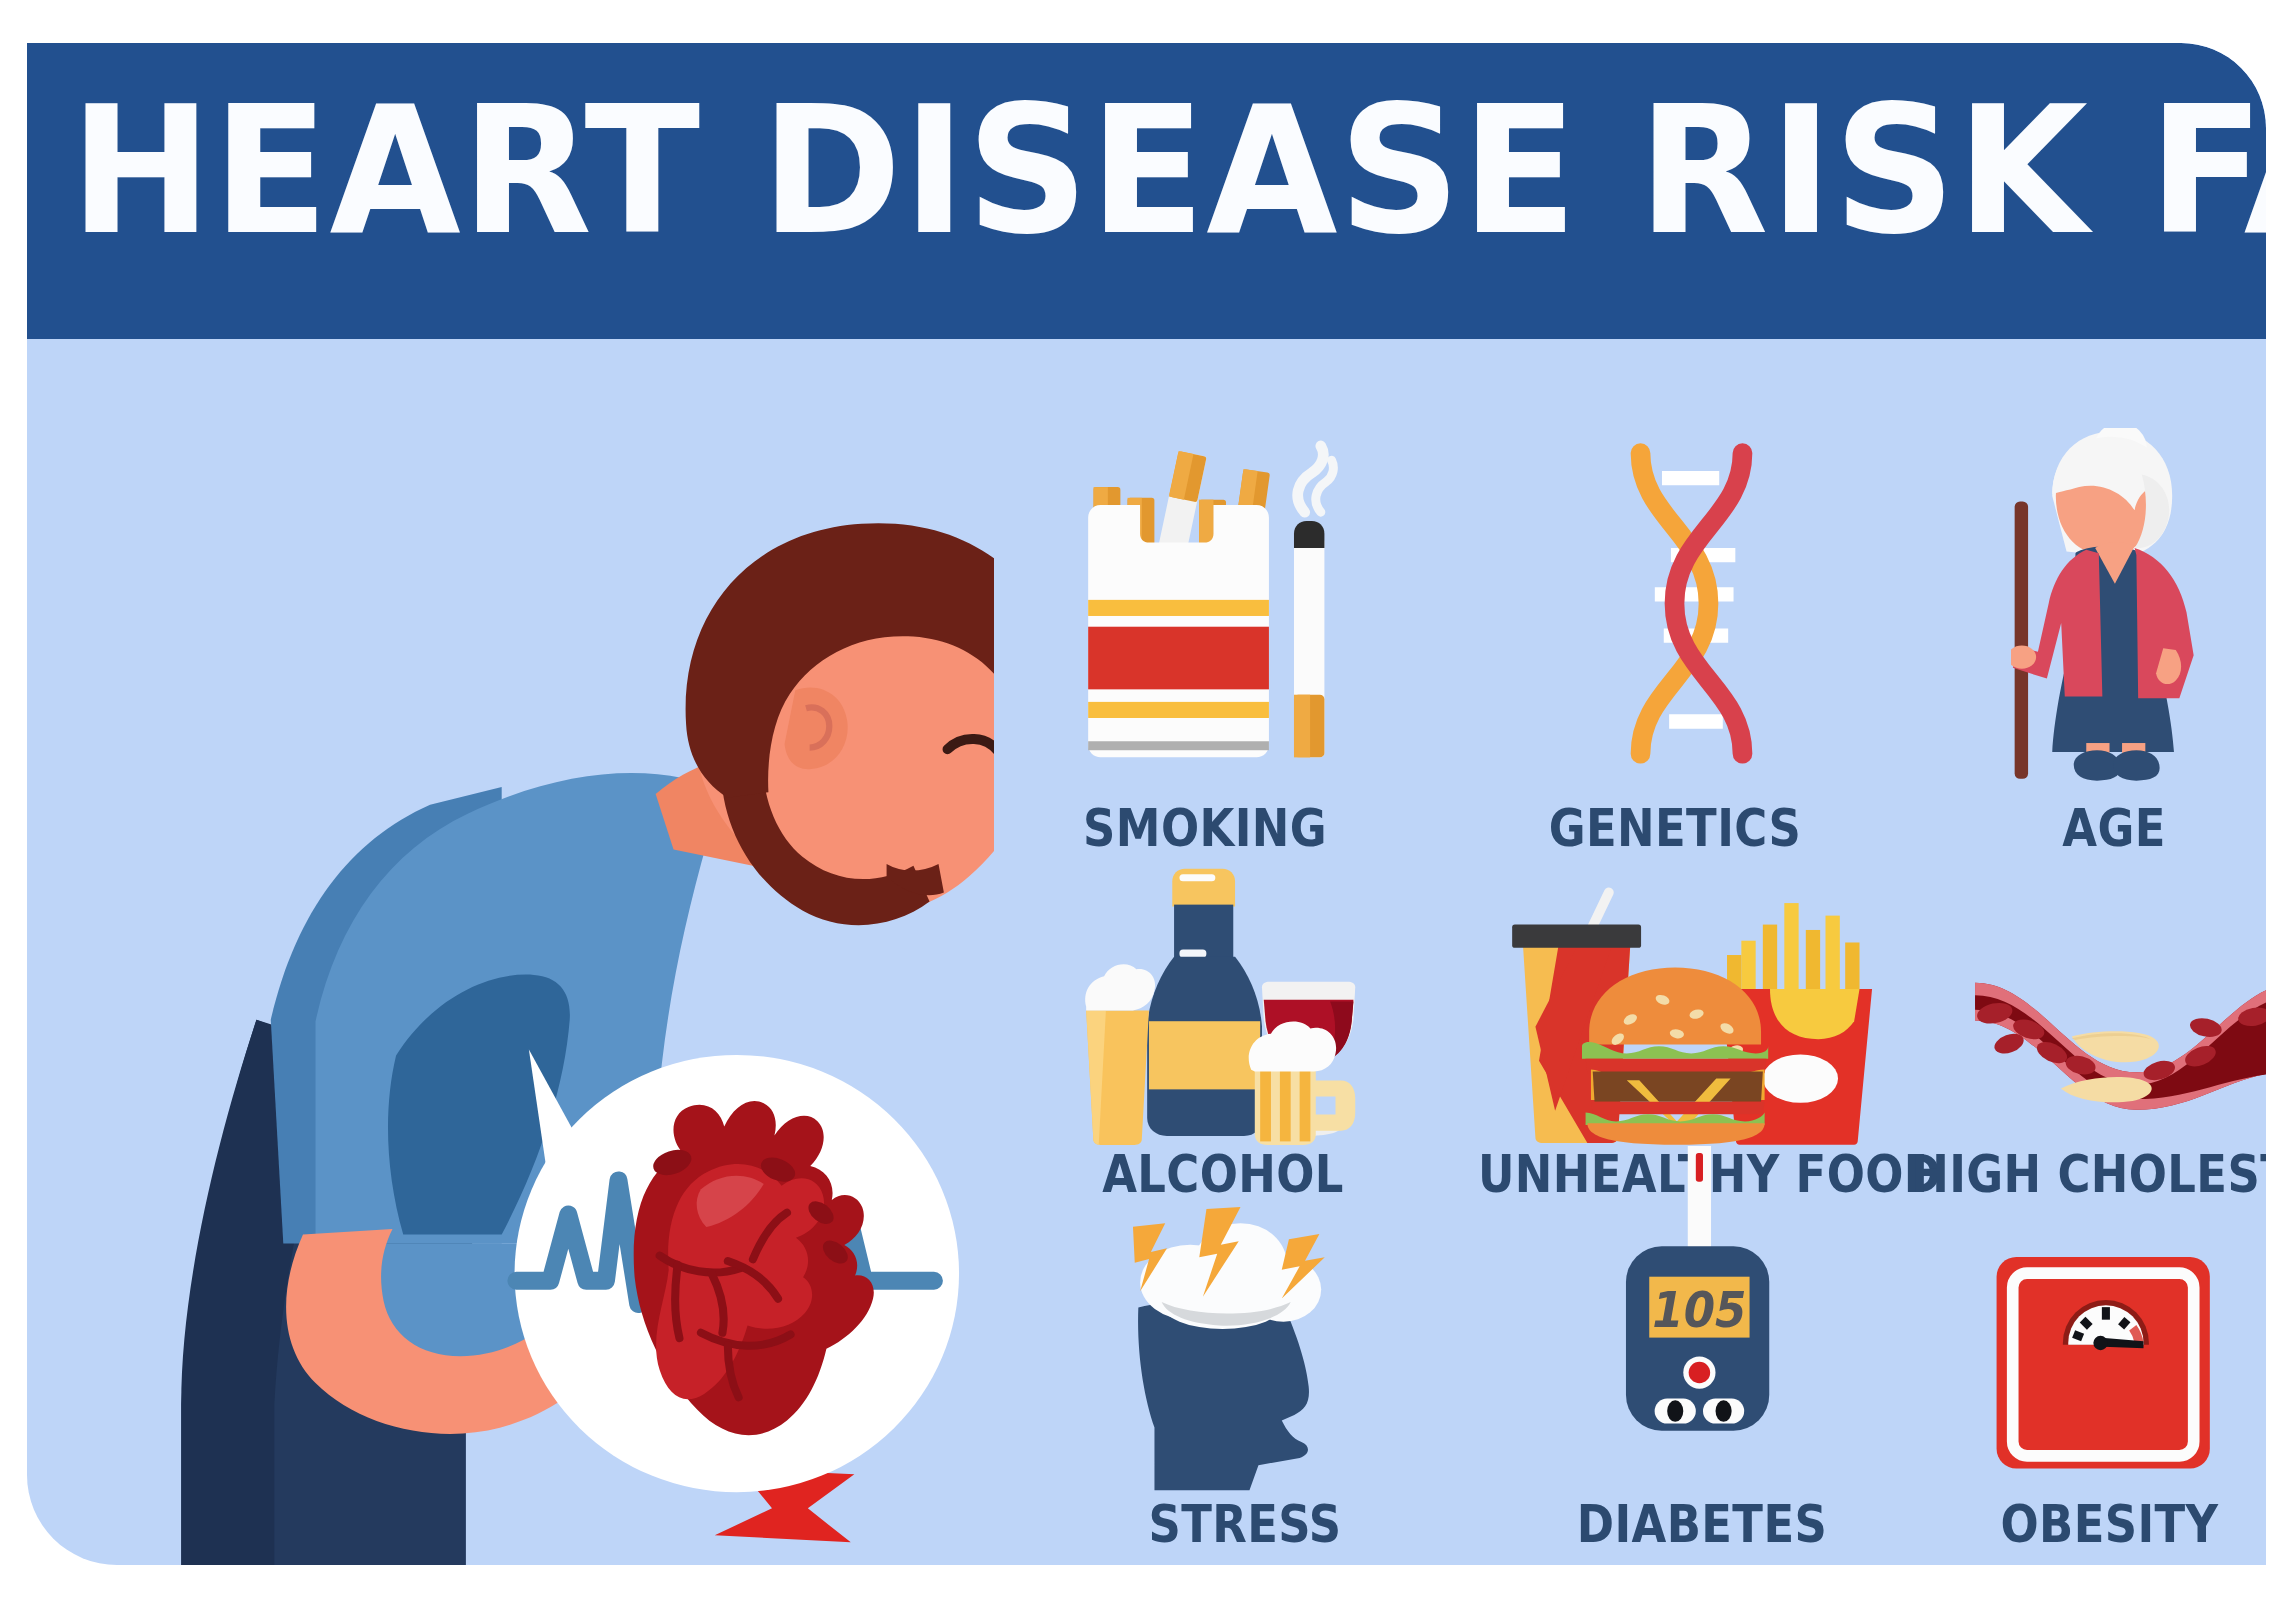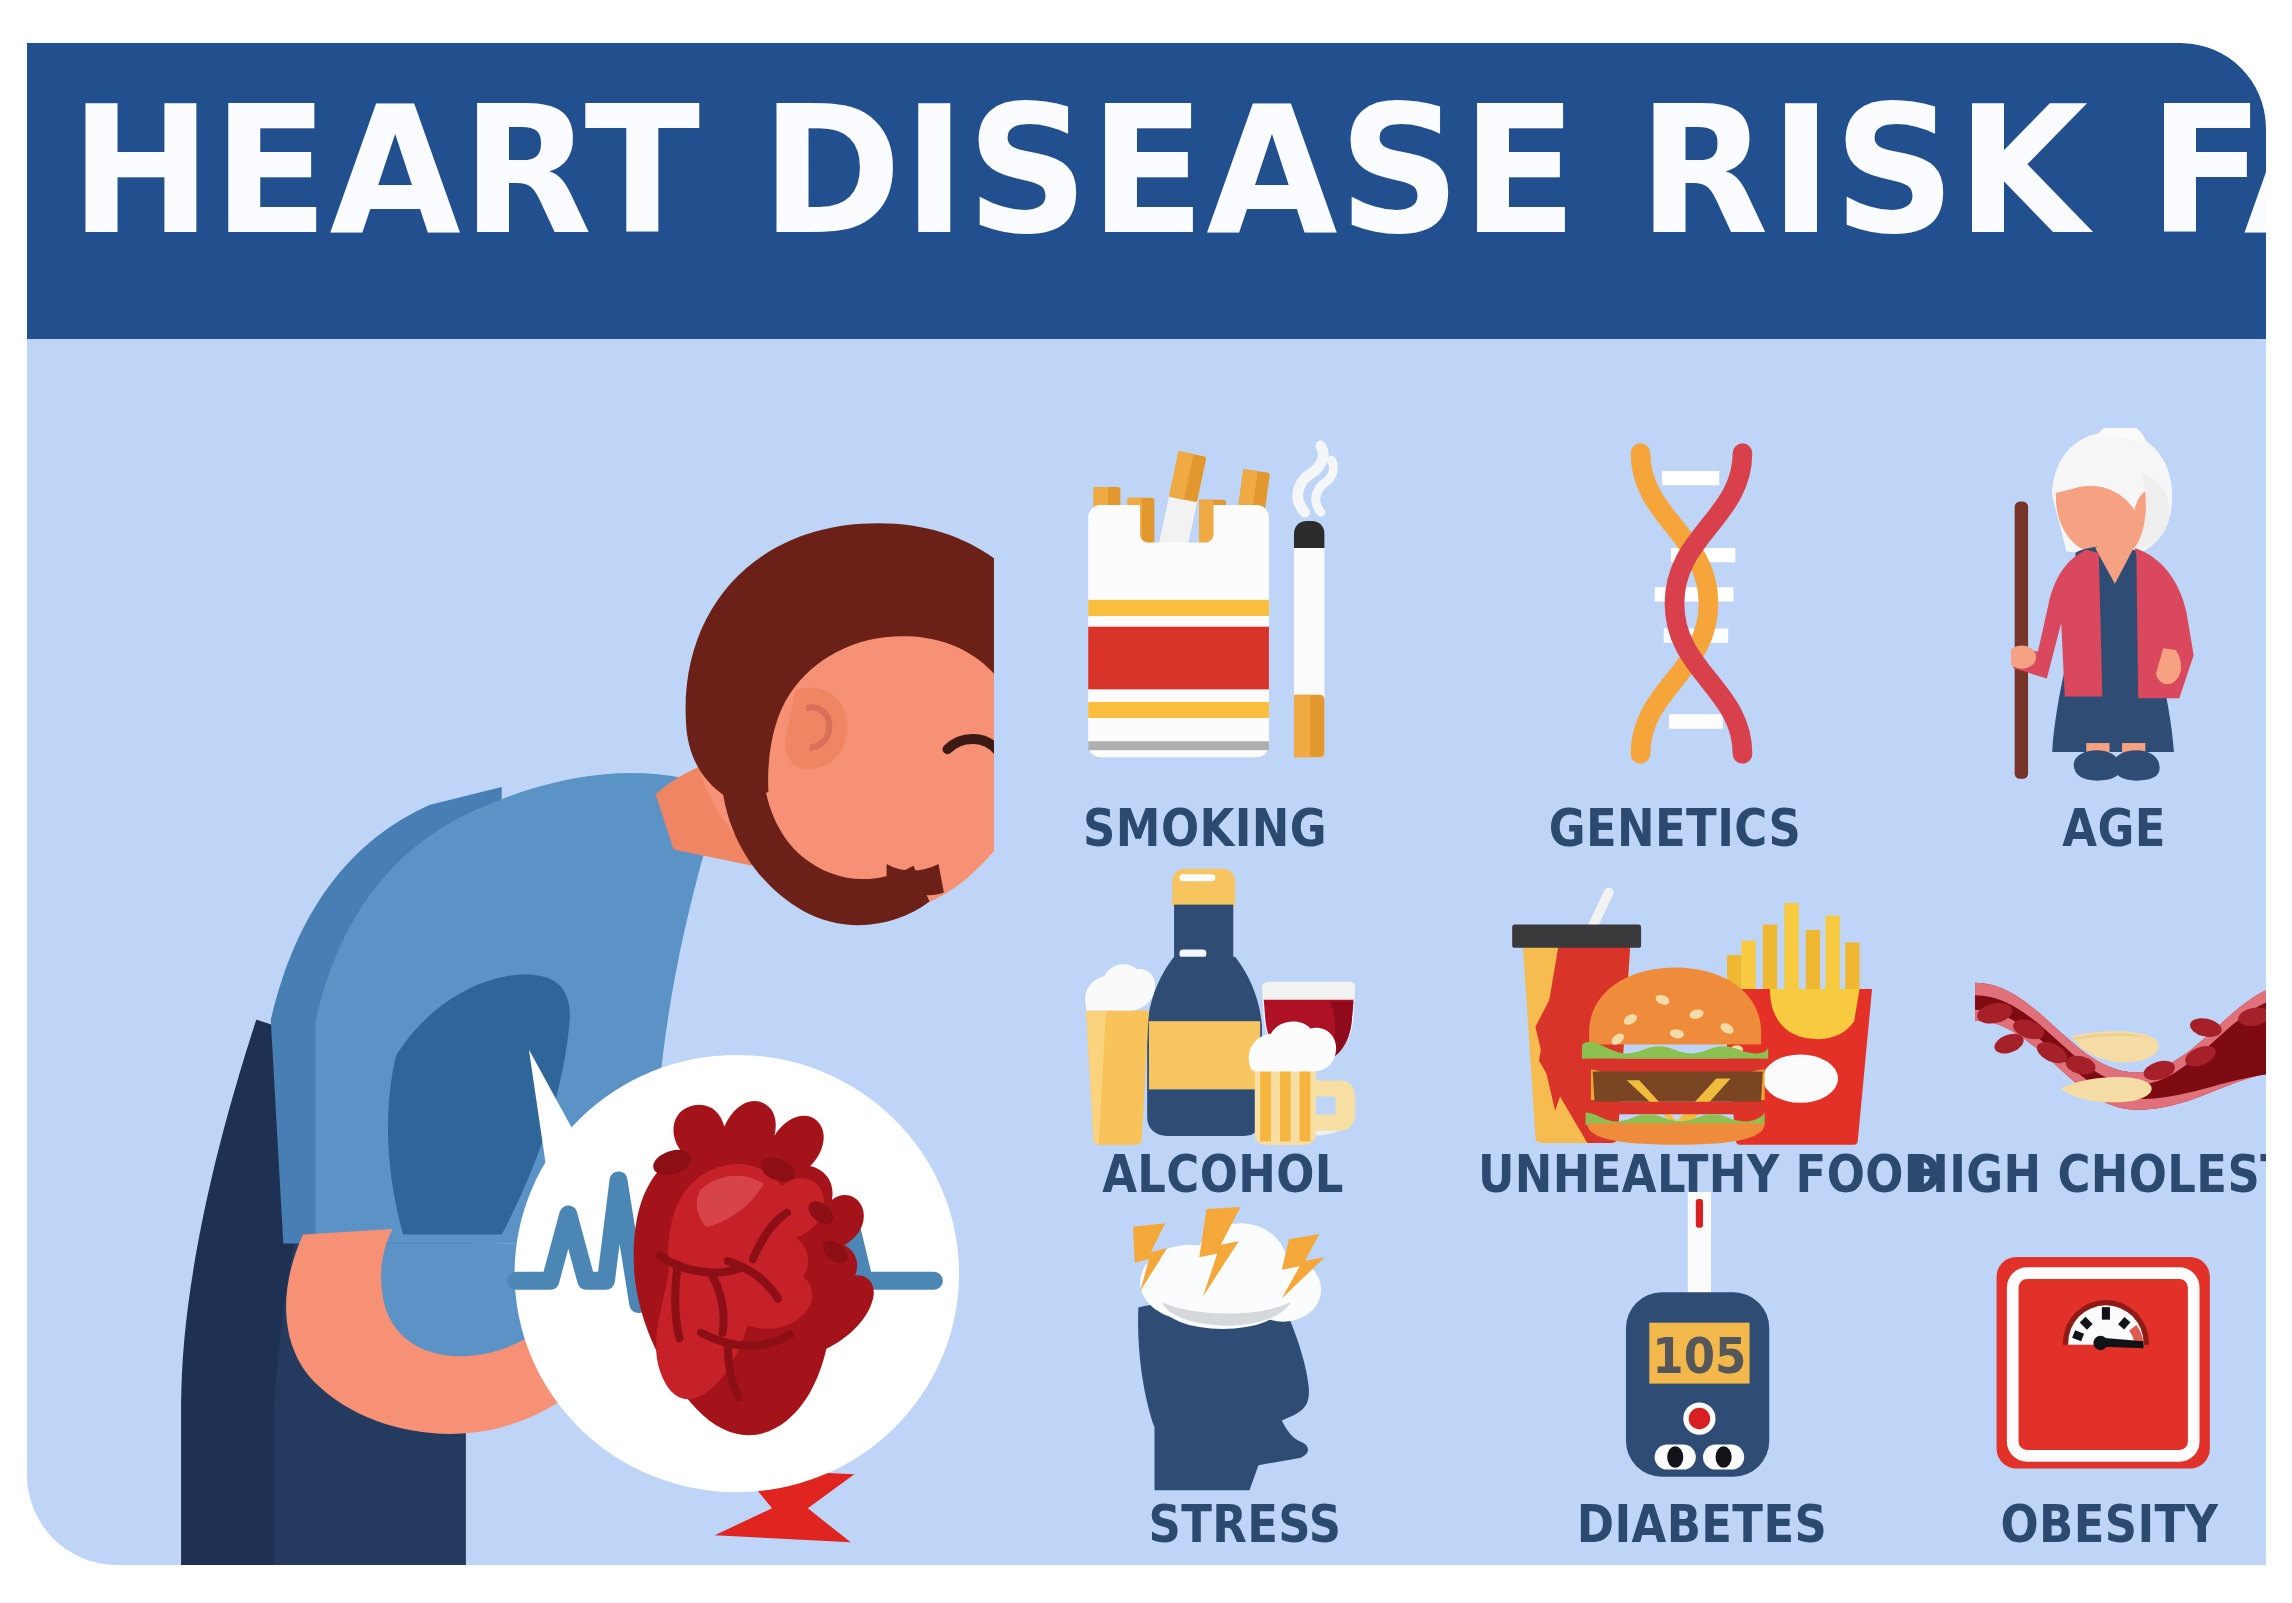--- a/index.html
+++ b/index.html
@@ -372,21 +372,21 @@
 
       <g fill="#F5A83A">
         <path d="M10 22 L46 18 L30 50 L48 46 L18 94 L28 58 L12 62 Z"></path>
         <path d="M92 2 L130 0 L108 42 L128 38 L88 100 L104 52 L84 56 Z"></path>
         <path d="M184 36 L218 30 L202 60 L224 56 L176 102 L196 66 L176 70 Z"></path>
       </g>
     </svg>
   </div>
   <div class="risk-label" style="left:1003px;top:1453px;width:430px;">STRESS</div>
 
-  <div class="cell" style="left:1590px;top:1140px;width:206px;height:300px;">
+  <div class="cell" style="left:1590px;top:1094px;width:206px;height:300px;font-style:italic;">
     <svg class="art" width="206" height="300" viewBox="0 0 230 335">
 
       <rect x="79" y="10" width="26" height="120" fill="#FBFBFB"></rect>
       <rect x="88" y="18" width="8" height="32" rx="3" fill="#D81F22"></rect>
 
       <rect x="10" y="122" width="160" height="206" rx="40" fill="#2F4D74"></rect>
 
       <rect x="36" y="156" width="112" height="68" fill="#F2B84B"></rect>
       <text x="92" y="212" text-anchor="middle" font-family="'Liberation Sans Narrow','DejaVu Sans Condensed','Liberation Sans',sans-serif" font-weight="700" font-size="56" fill="#55565A">105</text>
 

